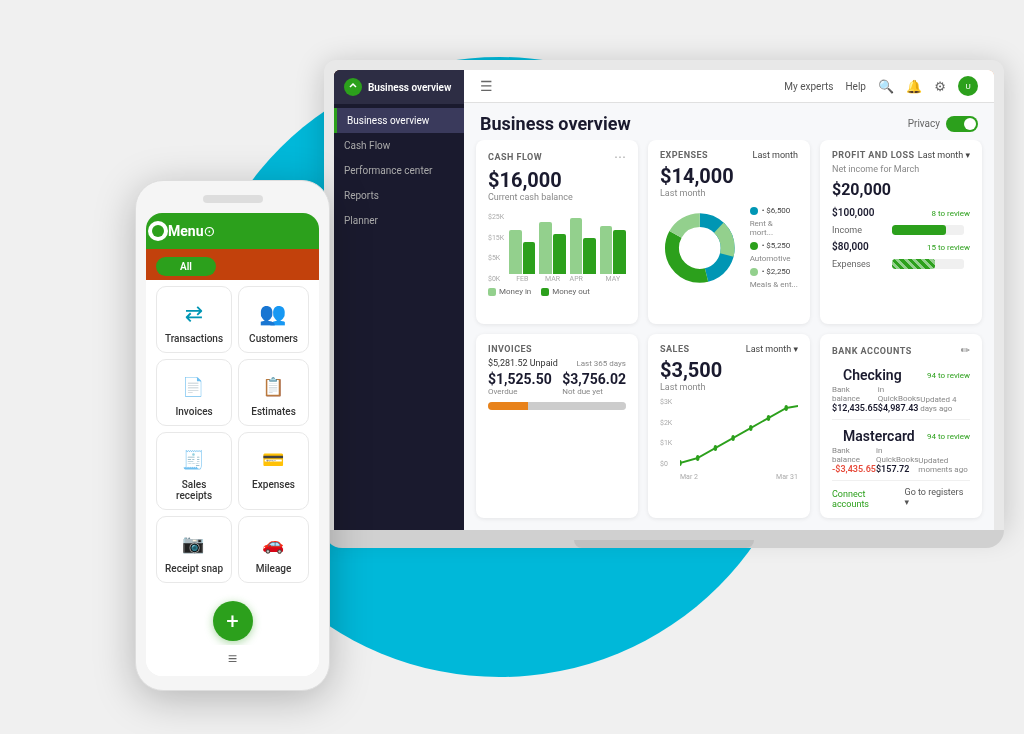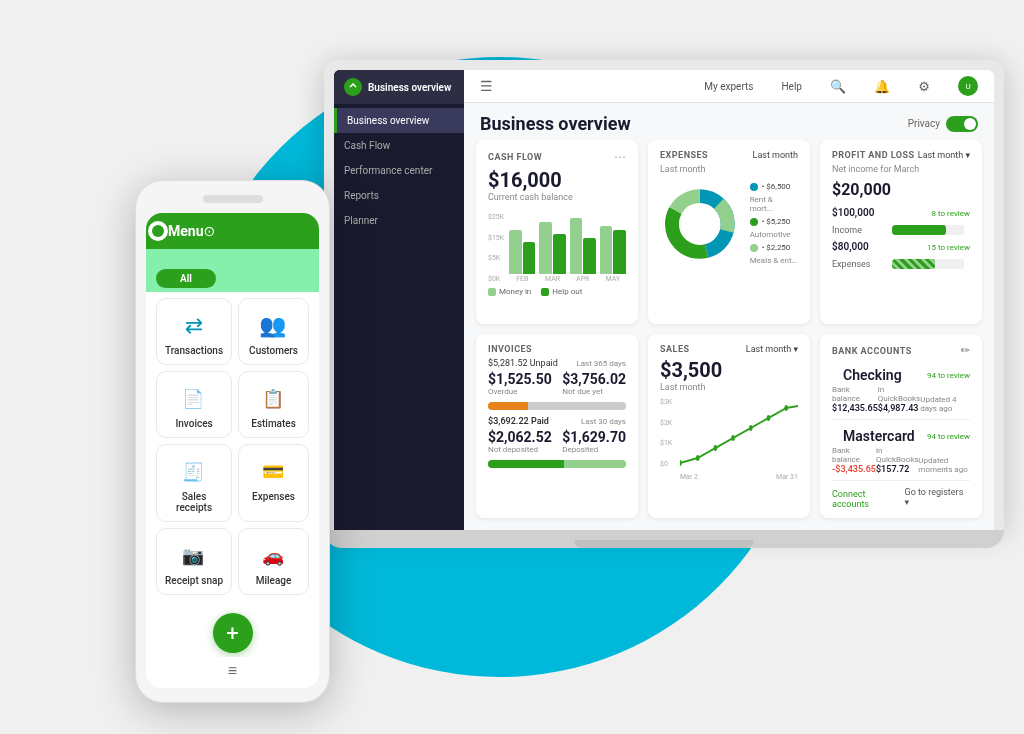--- a/index.html
+++ b/index.html
@@ -151,21 +151,21 @@
 
     .hamburger {
       font-size: 14px;
       color: #666;
       cursor: pointer;
     }
 
     .top-nav-right {
       display: flex;
       align-items: center;
-      gap: 28px;
+      gap: 12px;
       color: #555;
       font-size: 10px;
     }
 
     .nav-icon {
       font-size: 13px;
       cursor: pointer;
       color: #666;
     }
 
@@ -520,22 +520,22 @@
       font-size: 14px;
       font-weight: 700;
     }
 
     .phone-search-icon {
       color: white;
       font-size: 14px;
     }
 
     .phone-filter {
-      padding: 20px 10px 4px;
-      background: #86efac;
+      padding: 8px 10px 4px;
+      background: #c2410c;
     }
 
     .phone-filter-bar {
       background: #2ca01c;
       color: white;
       text-align: center;
       font-size: 10px;
       font-weight: 600;
       padding: 4px 0;
       border-radius: 20px;
@@ -771,21 +771,21 @@
                   </div>
 
                   <div style="flex:1;display:flex;flex-direction:column;align-items:center;gap:1px;">
                     <div style="width:100%;display:flex;align-items:flex-end;gap:1px;height:60px;">
                       <div style="flex:1;height:52px;background:#93d08d;border-radius:2px 2px 0 0;"></div>
                       <div style="flex:1;height:40px;background:#2ca01c;border-radius:2px 2px 0 0;"></div>
                     </div>
                     <span style="font-size:7px;color:#aaa;">MAR</span>
                   </div>
 
-                  <div style="flex:1;display:flex;flex-direction:column;align-items:center;gap:1px;">
+                  <div style="flex:1;display:flex;flex-direction:column;align-items:flex-start;gap:1px;">
                     <div style="width:100%;display:flex;align-items:flex-end;gap:1px;height:60px;">
                       <div style="flex:1;height:56px;background:#93d08d;border-radius:2px 2px 0 0;"></div>
                       <div style="flex:1;height:36px;background:#2ca01c;border-radius:2px 2px 0 0;"></div>
                     </div>
                     <span style="font-size:7px;color:#aaa;">APR</span>
                   </div>
 
                   <div style="flex:1;display:flex;flex-direction:column;align-items:center;gap:1px;">
                     <div style="width:100%;display:flex;align-items:flex-end;gap:1px;height:60px;">
                       <div style="flex:1;height:48px;background:#93d08d;border-radius:2px 2px 0 0;"></div>
@@ -795,30 +795,31 @@
                   </div>
                 </div>
               </div>
               <div class="chart-legend">
                 <div class="legend-item">
                   <div class="legend-dot" style="background:#93d08d;"></div>
                   <span>Money in</span>
                 </div>
                 <div class="legend-item">
                   <div class="legend-dot" style="background:#2ca01c;"></div>
-                  <span>Help out</span>
+                  <span>Money out</span>
                 </div>
               </div>
             </div>
 
             <div class="card">
               <div class="card-header">
                 <span class="card-title">EXPENSES</span>
                 <span class="filter-label">Last month</span>
               </div>
+              <div class="card-amount">$14,000</div>
               <div class="card-subtitle">Last month</div>
 
               <div class="donut-wrapper">
                 <svg width="80" height="80" viewBox="0 0 80 80">
                   <circle cx="40" cy="40" r="28" fill="none" stroke="#0096b4" stroke-width="14" stroke-dasharray="81 95" stroke-dashoffset="0" transform="rotate(-90 40 40)"></circle>
                   <circle cx="40" cy="40" r="28" fill="none" stroke="#2ca01c" stroke-width="14" stroke-dasharray="65 95" stroke-dashoffset="-81" transform="rotate(-90 40 40)"></circle>
                   <circle cx="40" cy="40" r="28" fill="none" stroke="#93d08d" stroke-width="14" stroke-dasharray="30 95" stroke-dashoffset="-146" transform="rotate(-90 40 40)"></circle>
                   <circle cx="40" cy="40" r="20" fill="white"></circle>
                 </svg>
                 <div class="donut-legend">
@@ -901,40 +902,20 @@
                     <div class="invoice-amount">$3,756.02</div>
                     <div class="invoice-label">Not due yet</div>
                   </div>
                 </div>
                 <div class="progress-bar-container">
                   <div class="progress-segment" style="width:29%;background:#e8821a;"></div>
                   <div class="progress-segment" style="width:71%;background:#ccc;"></div>
                 </div>
               </div>
 
-              <div style="margin-top:6px;">
-                <div style="display:flex;justify-content:space-between;align-items:center;margin-bottom:3px;">
-                  <span style="font-size:9px;font-weight:600;color:#333;">$3,692.22 Paid</span>
-                  <span style="font-size:8px;color:#888;">Last 30 days</span>
-                </div>
-                <div class="invoice-row">
-                  <div>
-                    <div class="invoice-amount">$2,062.52</div>
-                    <div class="invoice-label">Not deposited</div>
-                  </div>
-                  <div>
-                    <div class="invoice-amount">$1,629.70</div>
-                    <div class="invoice-label">Deposited</div>
-                  </div>
-                </div>
-                <div class="progress-bar-container">
-                  <div class="progress-segment" style="width:55%;background:#2ca01c;"></div>
-                  <div class="progress-segment" style="width:45%;background:#93d08d;"></div>
-                </div>
-              </div>
             </div>
 
             <div class="card">
               <div class="card-header">
                 <span class="card-title">SALES</span>
                 <span class="filter-label">Last month ▾</span>
               </div>
               <div class="card-amount">$3,500</div>
               <div class="card-subtitle">Last month</div>
 

